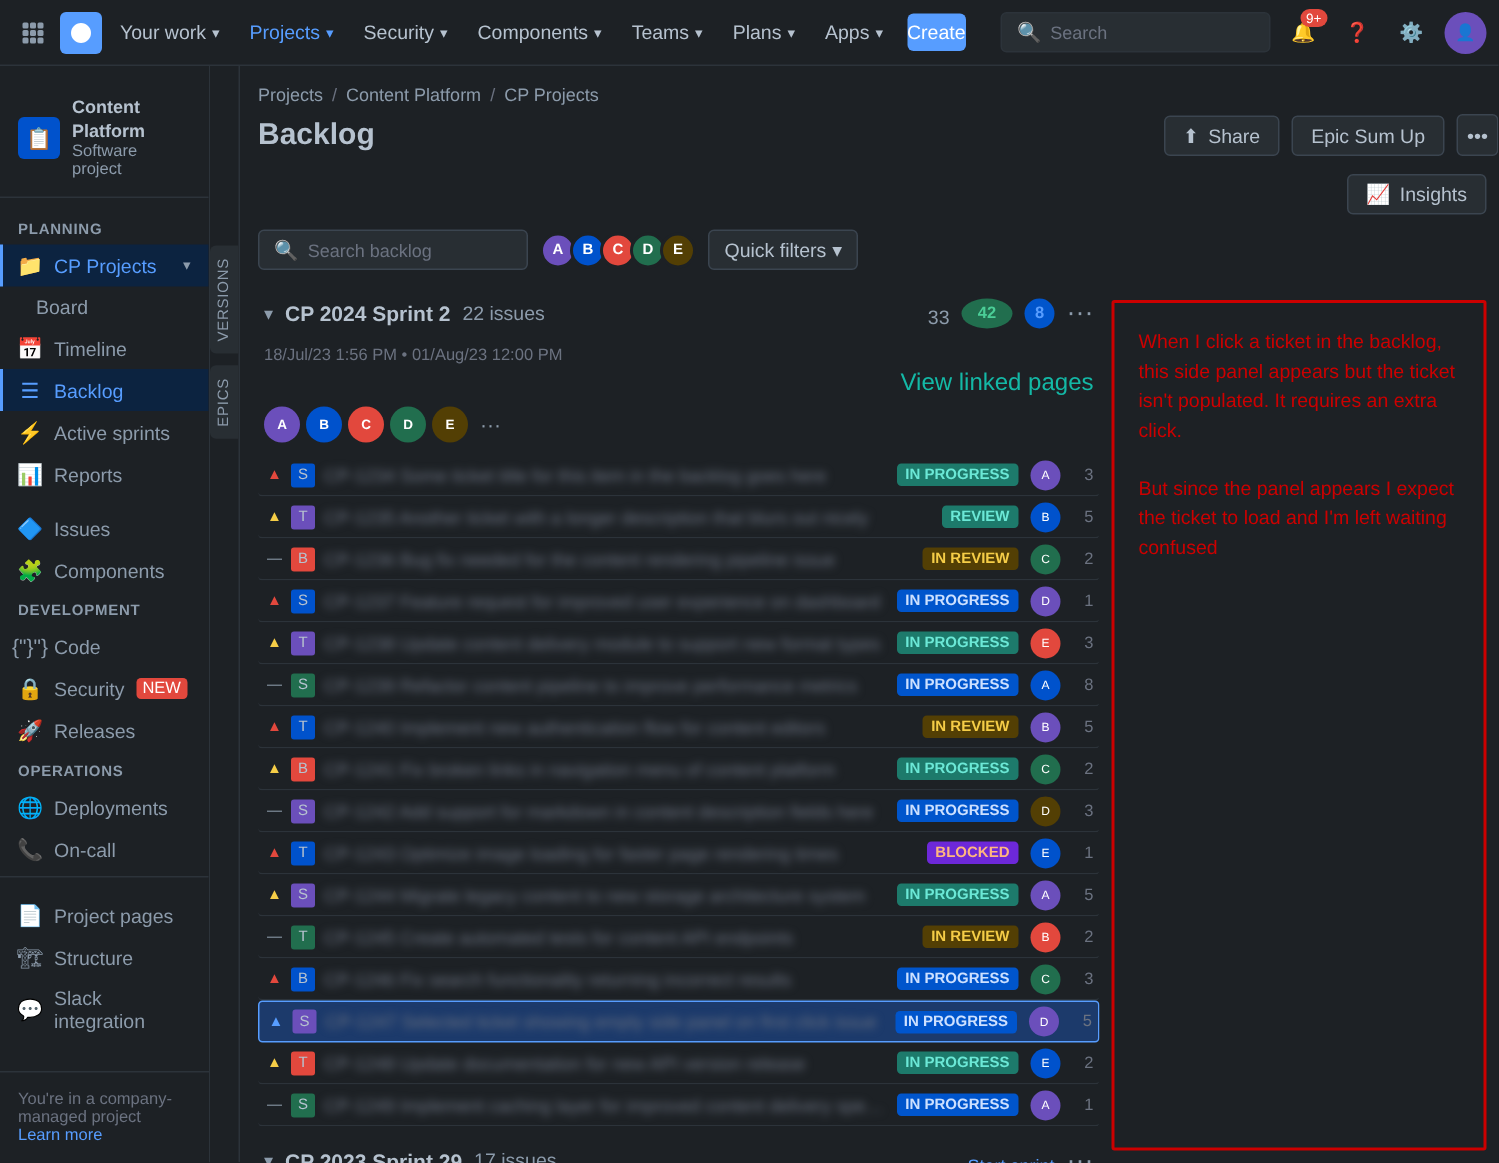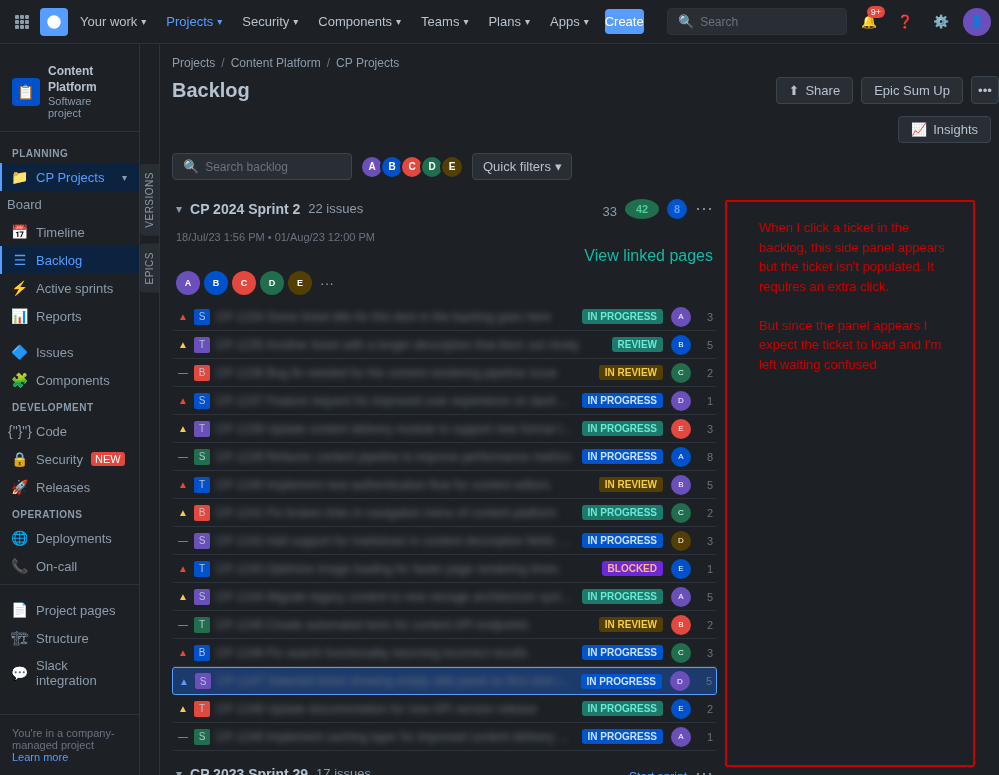--- a/index.html
+++ b/index.html
@@ -370,23 +370,22 @@
       margin-top: 4px;
     }
 
     
     .side-panel {
       width: 250px;
       background: #1d2125;
       border: 2px solid #cc0000;
       flex-shrink: 0;
       position: relative;
-      margin: 8px 24px 8px 0;
+      margin: 8px 8px 8px 0;
       border-radius: 2px;
-      padding-left: 16px;
     }
     .side-panel-annotation {
       padding: 16px;
       color: #cc0000;
       font-size: 13px;
       line-height: 1.5;
       font-weight: 500;
     }
 
     
@@ -515,21 +514,21 @@
       </div>
     </div>
 
     <div class="sidebar-section-label">PLANNING</div>
 
     <div class="sidebar-item active">
       <span class="sidebar-icon">📁</span>
       <span>CP Projects</span>
       <span style="margin-left:auto;color:#8c9bab;font-size:10px;">▾</span>
     </div>
-    <div class="sidebar-item" style="padding-left:7px;">
+    <div class="sidebar-item" style="padding-left:24px;">
       <span>Board</span>
     </div>
     <div class="sidebar-item">
       <span class="sidebar-icon">📅</span>
       <span>Timeline</span>
     </div>
     <div class="sidebar-item active">
       <span class="sidebar-icon">☰</span>
       <span>Backlog</span>
     </div>

